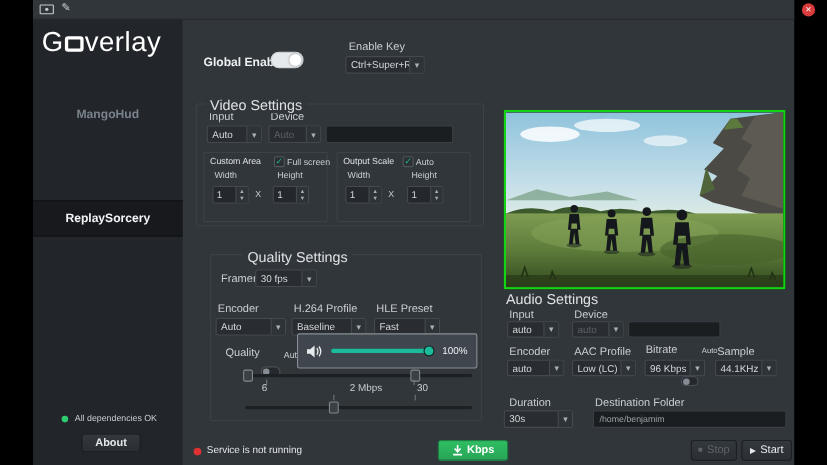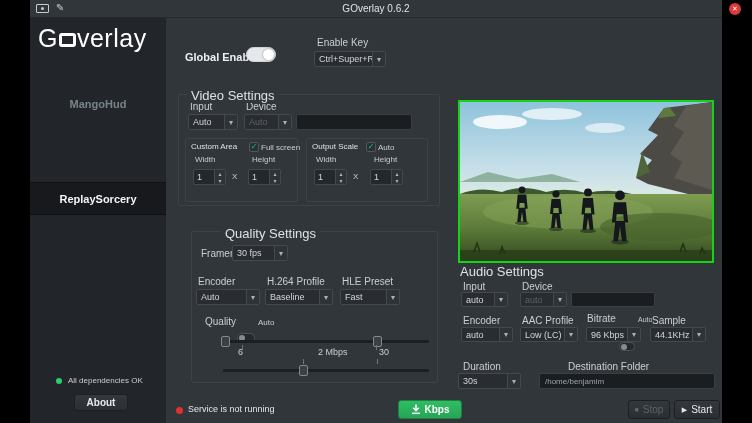--- a/index.html
+++ b/index.html
@@ -72,21 +72,20 @@
   <div class="abs win-min" style="left:708px; top:6px;"></div>
   <div class="abs win-close" style="left:729px; top:3px;">
       <span>✕</span>
     </div>
 
   <div class="app">
 
     <div class="titlebar">
       <div class="abs screen-ico" style="left:6px; top:4px;"></div>
       <div class="abs tb-icon" style="left:26px; top:3px;"><span>✎</span></div>
-      <div class="title">GOverlay 0.6.2</div>
     </div>
 
     <div class="sidebar">
       <div class="abs logo" style="left:8px; top:6px;">
         <span>G</span>
         <span class="logo-mon"></span>
         <span>verlay</span>
       </div>
       <div class="nav-item" style="top:72px; height:28px;">
           <span>MangoHud</span>
@@ -200,20 +199,33 @@
       <span class="cv">Fast</span>
       <span class="arr">▾</span>
     </div>
 
     <div class="abs lbl" style="left:175px; top:316px;">Quality</div>
     <div class="abs mtoggle" style="left:207px; top:318px; width:18px; height:10px;">
         <span class="knob"></span>
       </div>
     <div class="abs lbl-s" style="left:228px; top:318px;">Auto</div>
 
+    <div class="abs volbox" style="left:240px; top:303px; width:164px; height:32px;">
+      <span style="display:flex;">
+        <svg width="14" height="13" viewBox="0 0 14 13">
+            <path d="M0 4.5 H3 L7 1 V12 L3 8.5 H0 Z" fill="#e8ebee"></path>
+            <path d="M9 3.5 Q11 6.5 9 9.5" stroke="#e8ebee" fill="none" stroke-width="1.2"></path>
+            <path d="M11 2 Q14.2 6.5 11 11" stroke="#e8ebee" fill="none" stroke-width="1.2"></path>
+          </svg>
+      </span>
+      <span class="voltrack">
+          <span class="volknob"></span>
+        </span>
+      <span class="volpct">100%</span>
+    </div>
 
     <div class="abs groove" style="left:193px; top:340px; width:206px; height:3px;"></div>
     <div class="abs shandle" style="left:191px; top:336px;"></div>
     <div class="abs shandle" style="left:343px; top:336px;"></div>
     <div class="abs tick" style="left:212px; top:345px; height:5px;"></div>
     <div class="abs tick" style="left:346px; top:345px; height:5px;"></div>
     <div class="abs lbl-s" style="left:208px; top:347px; font-size:9px;">6</div>
     <div class="abs lbl-s" style="left:288px; top:347px; font-size:9px;">2 Mbps</div>
     <div class="abs lbl-s" style="left:349px; top:347px; font-size:9px;">30</div>
     <div class="abs tick" style="left:273px; top:359px; height:5px;"></div>
@@ -304,21 +316,21 @@
     <div class="abs combo" style="left:620px; top:327px; width:56px; height:15px;">
       <span class="cv">44.1KHz</span>
       <span class="arr">▾</span>
     </div>
 
     <div class="abs lbl" style="left:433px; top:361px;">Duration</div>
     <div class="abs combo" style="left:428px; top:373px; width:63px; height:16px;">
       <span class="cv">30s</span>
       <span class="arr">▾</span>
     </div>
-    <div class="abs lbl" style="left:538px; top:361px;">Destination Folder</div>
+    <div class="abs lbl" style="left:511px; top:361px;">Destination Folder</div>
     <div class="abs tfield" style="left:509px; top:373px; width:176px; height:16px; display:flex; align-items:center; padding:0 5px; font-size:8px; color:#9ba2a8;">
       <span>/home/benjamim</span>
     </div>
 
     <div class="abs dot-red" style="left:146px; top:407px;"></div>
     <div class="abs" style="left:158px; top:404px; font-size:9px; color:#e3e7ea; white-space:nowrap;">Service is not running</div>
 
     <div class="abs btn save" style="left:368px; top:400px; width:64px; height:19px;">
       <span style="display:flex;">
         <svg width="10" height="11" viewBox="0 0 11 11">

